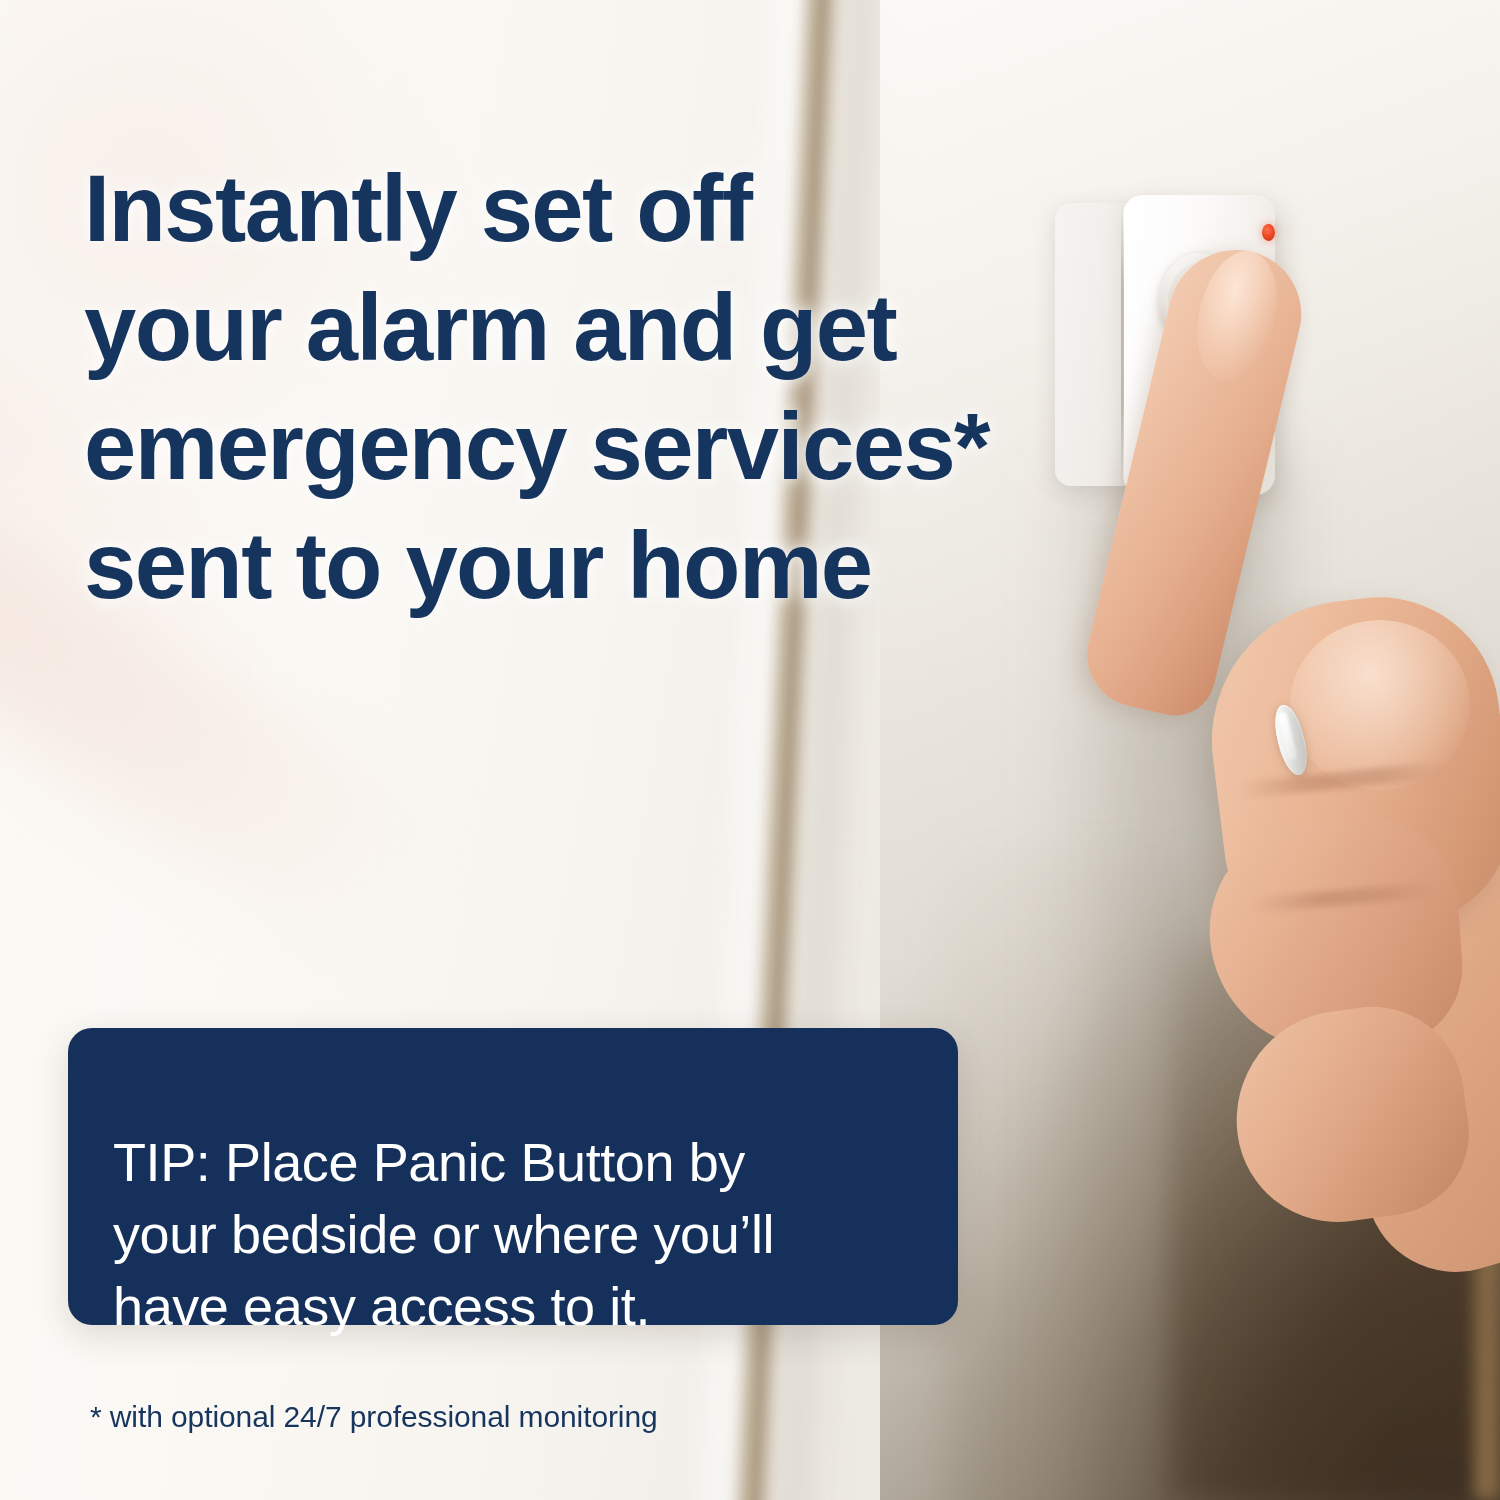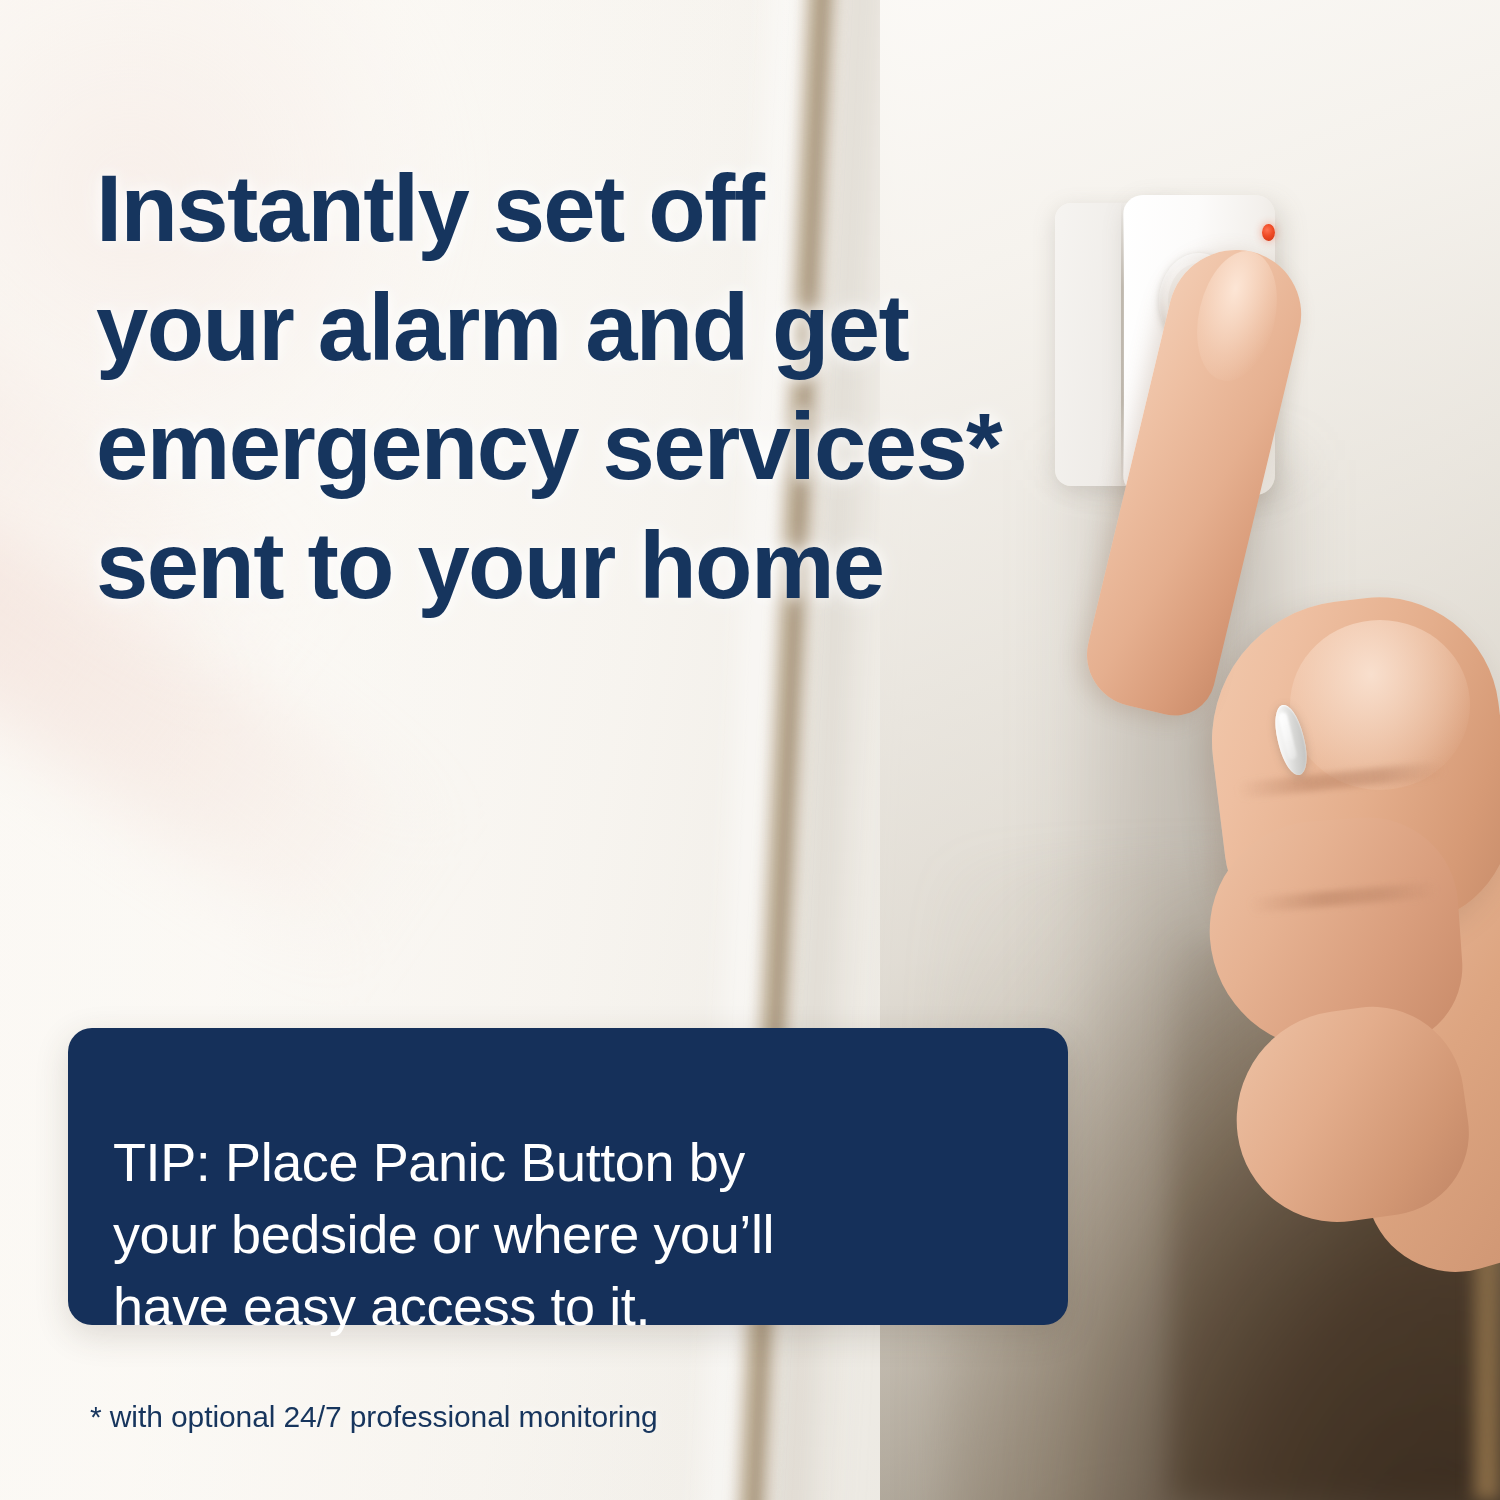--- a/index.html
+++ b/index.html
@@ -357,39 +357,39 @@
     width: 9px; height: 48px;
     border-radius: 6px;
     background: linear-gradient(180deg, rgba(255,255,255,0.95), rgba(255,255,255,0.3));
     transform: rotate(-14deg);
     filter: blur(1px);
   }
 
   
   .headline {
     position: absolute;
-    left: 96px;
+    left: 84px;
     top: 86px;
     width: 1000px;
     color: #16355e;
     font-size: 94px;
     font-weight: 700;
     line-height: 119px;
     letter-spacing: -1.6px;
     text-shadow:
       0 0 14px rgba(255,255,255,0.85),
       0 0 28px rgba(255,255,255,0.65);
     white-space: pre-line;
   }
 
   .tip-box {
     position: absolute;
     left: 68px;
     top: 1028px;
-    width: 1000px;
+    width: 890px;
     height: 297px;
     background: #15305a;
     border-radius: 24px;
     box-shadow: 0 10px 34px rgba(60,50,40,0.16);
   }
   .tip-text {
     position: absolute;
     left: 45px;
     top: 44px;
     width: 800px;

